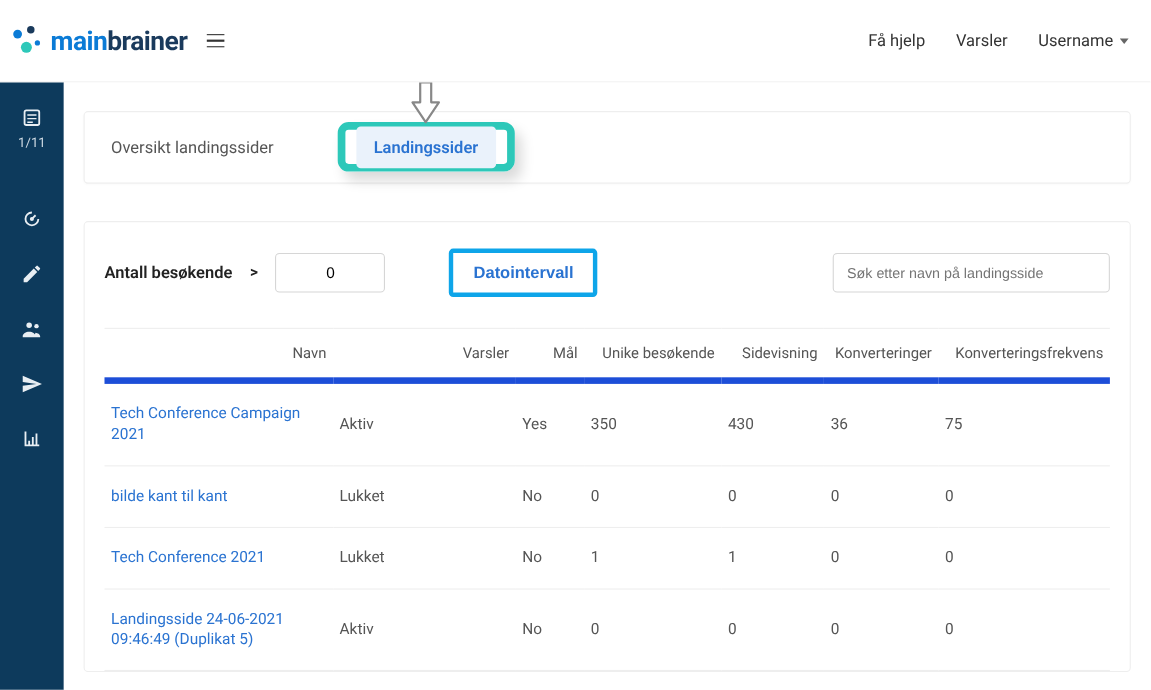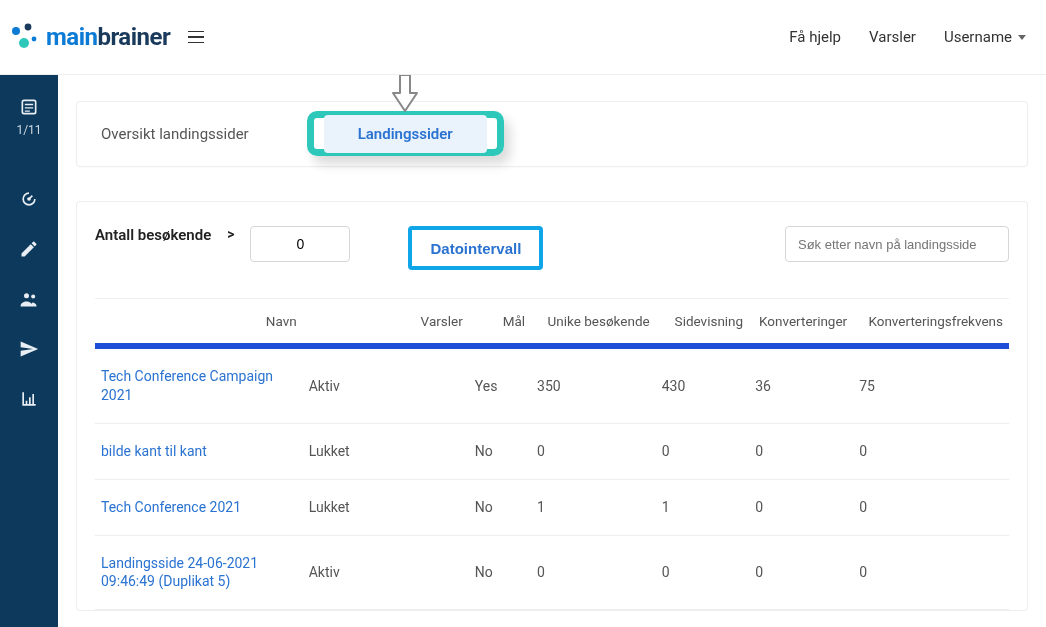--- a/index.html
+++ b/index.html
@@ -27,31 +27,31 @@
 .side-icon svg { width: 20px; height: 20px; fill: #e8eef3; }
 .side-item { display:flex; flex-direction:column; align-items:center; gap:4px; cursor:pointer;}
 
 .content { flex: 1; background: #fff; padding: 26px 18px 0 18px; overflow: hidden; }
 
 
 .tabs-card { background: #fff; border: 1px solid #eee; border-radius: 4px; height: 66px; display: flex; align-items: center; padding: 0 18px; margin-bottom: 34px; box-shadow: 0 1px 2px rgba(0,0,0,0.02); gap: 24px;}
 .tab { font-size: 15px; color: #555; cursor: pointer; padding: 0 6px; }
 .tab-highlight-wrap { position: relative; margin-left: 28px; }
 .highlight-box { border: 7px solid #2dc8b9; border-radius: 10px; padding: 6px 10px; box-shadow: 6px 8px 12px rgba(0,0,0,0.15); background: #fff; }
-.tab-pill { background: #eaf2fb; color: #2a73d1; font-weight: 600; font-size: 15px; padding: 10px 34px; border-radius: 4px; display: inline-block; }
+.tab-pill { background: #eaf2fb; color: #2a73d1; font-weight: 600; font-size: 15px; padding: 10px 16px; border-radius: 4px; display: inline-block; }
 .arrow-down { position: absolute; top: -42px; left: 50%; transform: translateX(-50%); }
 
 
 .panel { border: 1px solid #eee; border-radius: 4px; padding: 24px 18px 0 18px; }
-.filters { display: flex; gap: 16px; margin-bottom: 28px; }
+.filters { display: flex; align-items: center; gap: 16px; margin-bottom: 28px; }
 .flabel { font-size: 15px; font-weight: 600; color: #222; }
 .gt { font-size: 14px; font-weight: 700; color: #222; }
 .numbox { width: 100px; height: 36px; border: 1px solid #d6d6d6; border-radius: 4px; text-align: center; font-size: 14px; }
 .dateint { height: 44px; border: 4px solid #0ea5e9; border-radius: 4px; color: #2a73d1; font-weight: 600; font-size: 15px; background: #fff; padding: 0 18px; cursor: pointer; margin-left: 42px; }
-.searchbox { margin-left: auto; width: 224px; height: 36px; border: 1px solid #d6d6d6; border-radius: 4px; padding: 0 12px; font-size: 13px; color: #888; }
+.searchbox { margin-left: auto; width: 252px; height: 36px; border: 1px solid #d6d6d6; border-radius: 4px; padding: 0 12px; font-size: 13px; color: #888; }
 
 
 .dtable { width: 100%; border-collapse: collapse; font-size: 14px; }
 .dtable thead th { text-align: right; font-weight: 400; color: #555; padding: 14px 6px; border-top: 1px solid #eee; border-bottom: 6px solid #1d4ed8; font-size: 13.5px; }
 .dtable tbody td { padding: 18px 6px; border-bottom: 1px solid #eee; color: #555; vertical-align: middle; }
 .dtable tbody td:first-child { width: 200px; }
 .lp-name { color: #2a73d1; cursor: pointer; max-width: 180px; display: inline-block; line-height: 1.35; }
 .col-status{width:160px;} .col-goal{width:60px;} .col-uv{width:120px;} .col-pv{width:90px;} .col-conv{width:100px;} .col-cr{width:150px;}
 </style>
 </head>

